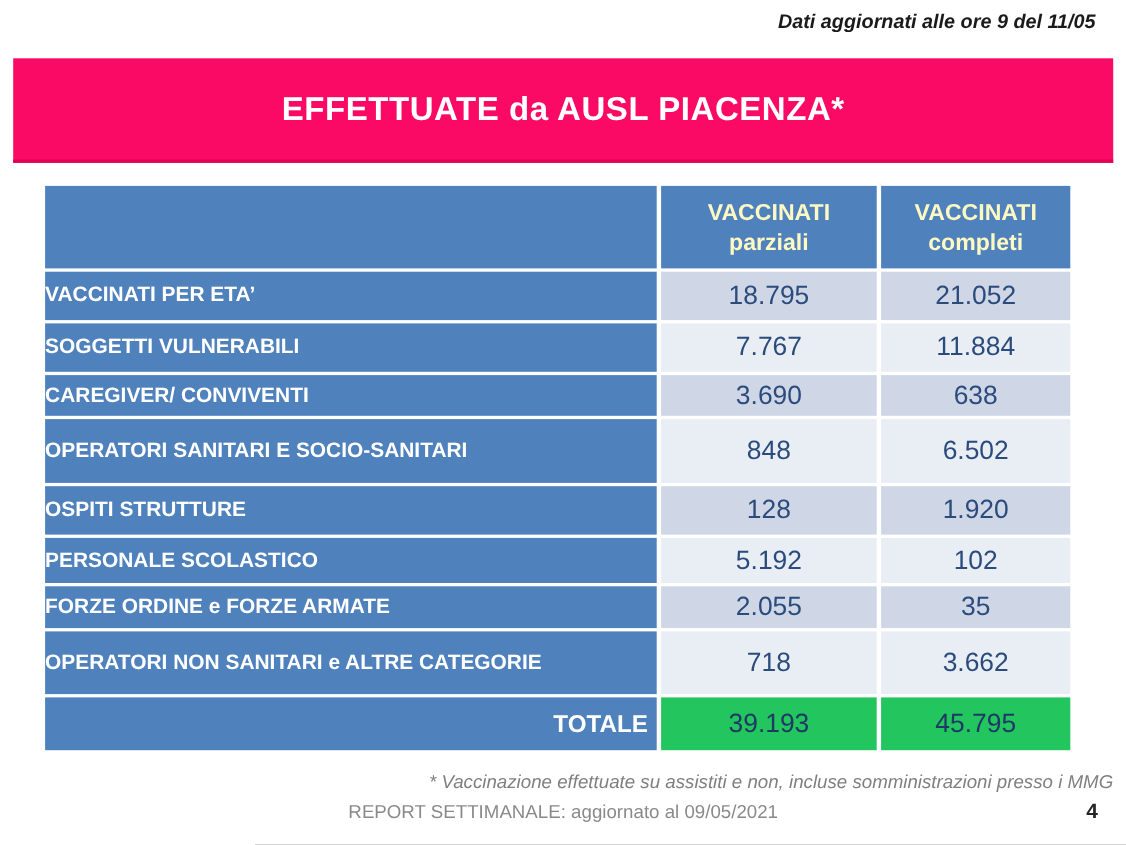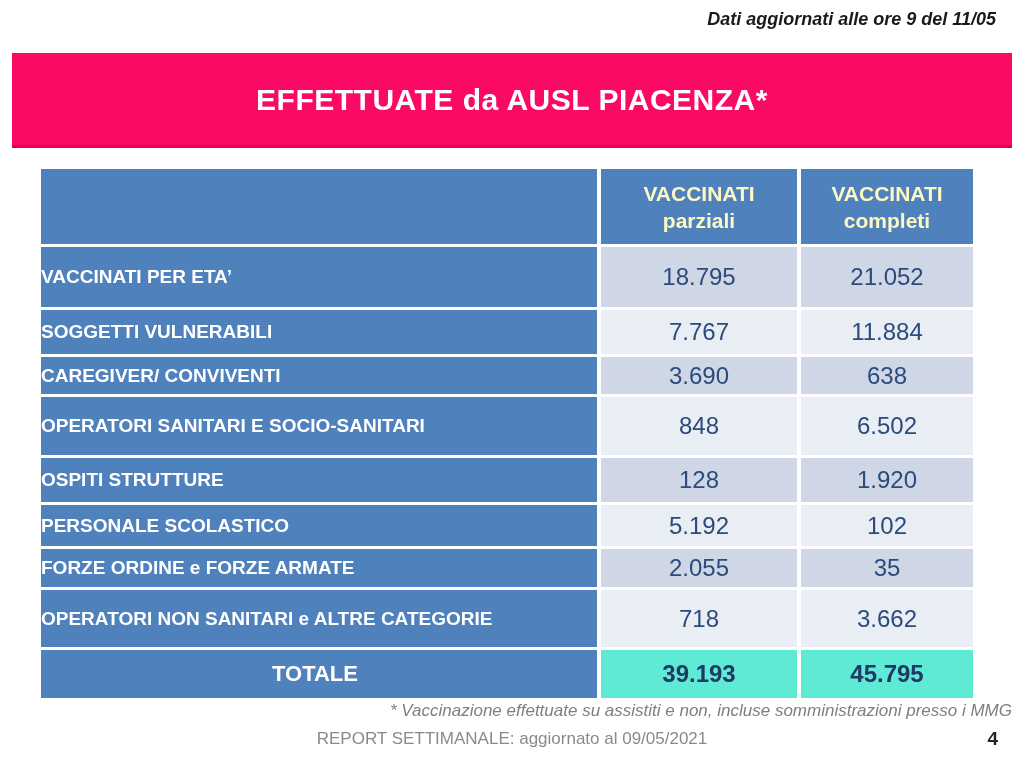--- a/index.html
+++ b/index.html
@@ -33,22 +33,22 @@
   }
   .cat-cell{
     background:#4f81bd;color:#ffffff;font-weight:bold;
     font-size:19px;text-align:left;padding-left:6px;
   }
   .val-cell{
     text-align:center;color:#2a4b7c;font-size:24px;
   }
   tr.band-dark .val-cell{background:#cfd6e6;}
   tr.band-light .val-cell{background:#e9edf4;}
-  tr.total-row .cat-cell{text-align:center;font-size:22px;padding-right:8px;}
-  tr.total-row .val-cell{background:#5eead4;font-weight:bold;color:#1f3864;}
+  tr.total-row .cat-cell{text-align:right;font-size:22px;padding-right:8px;}
+  tr.total-row .val-cell{background:#22c55e;font-weight:normal;color:#1f3864;}
   .footnote{
     position:absolute;top:701px;right:12px;
     font-size:17px;font-style:italic;color:#7f7f7f;
   }
   .footer-report{
     position:absolute;top:729px;left:0;width:100%;text-align:center;
     font-size:17px;color:#8a8a8a;
   }
   .page-number{
     position:absolute;top:728px;right:26px;
@@ -77,21 +77,21 @@
       <th class="hdr-cell"></th>
       <th class="hdr-cell">
         <span style="display:block">VACCINATI</span>
         <span style="display:block">parziali</span>
       </th>
       <th class="hdr-cell">
         <span style="display:block">VACCINATI</span>
         <span style="display:block">completi</span>
       </th>
     </tr>
-    <tr class="band-dark" style="height:60px">
+    <tr class="band-dark" style="height:44px">
       <td class="cat-cell">VACCINATI PER ETA’</td>
       <td class="val-cell">18.795</td>
       <td class="val-cell">21.052</td>
     </tr>
     <tr class="band-light" style="height:44px">
       <td class="cat-cell">SOGGETTI VULNERABILI</td>
       <td class="val-cell">7.767</td>
       <td class="val-cell">11.884</td>
     </tr>
     <tr class="band-dark" style="height:37px">

